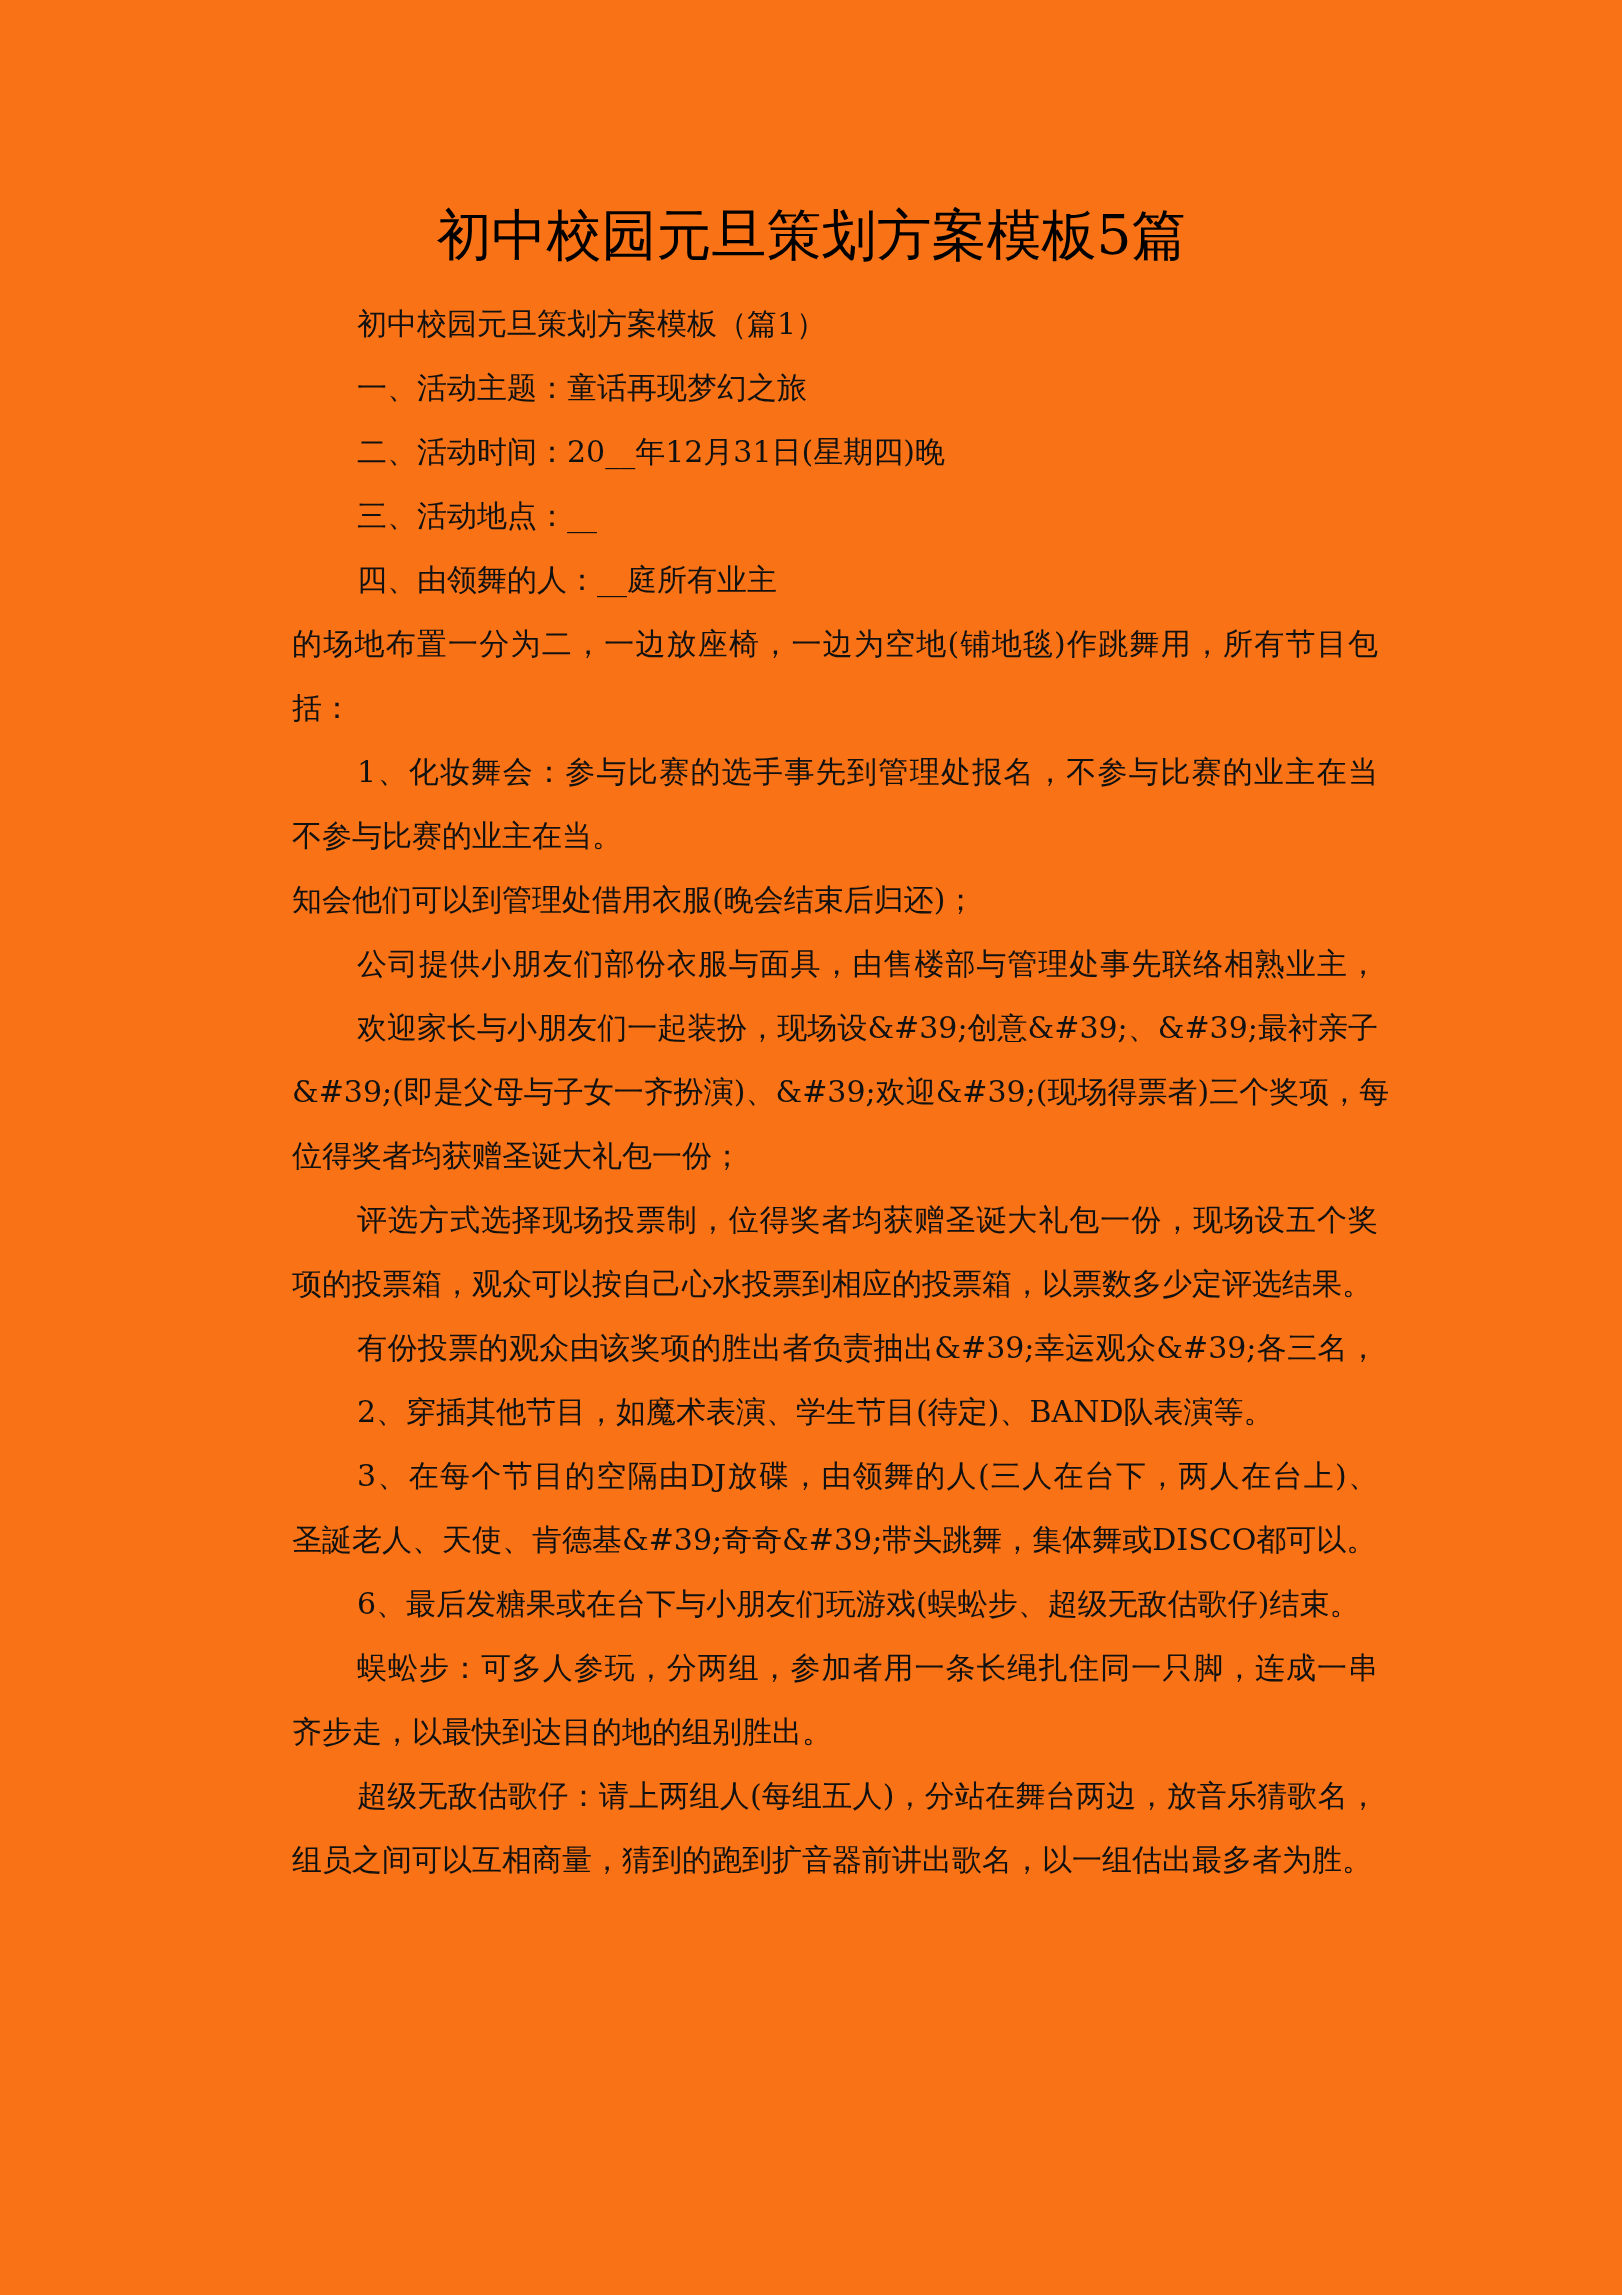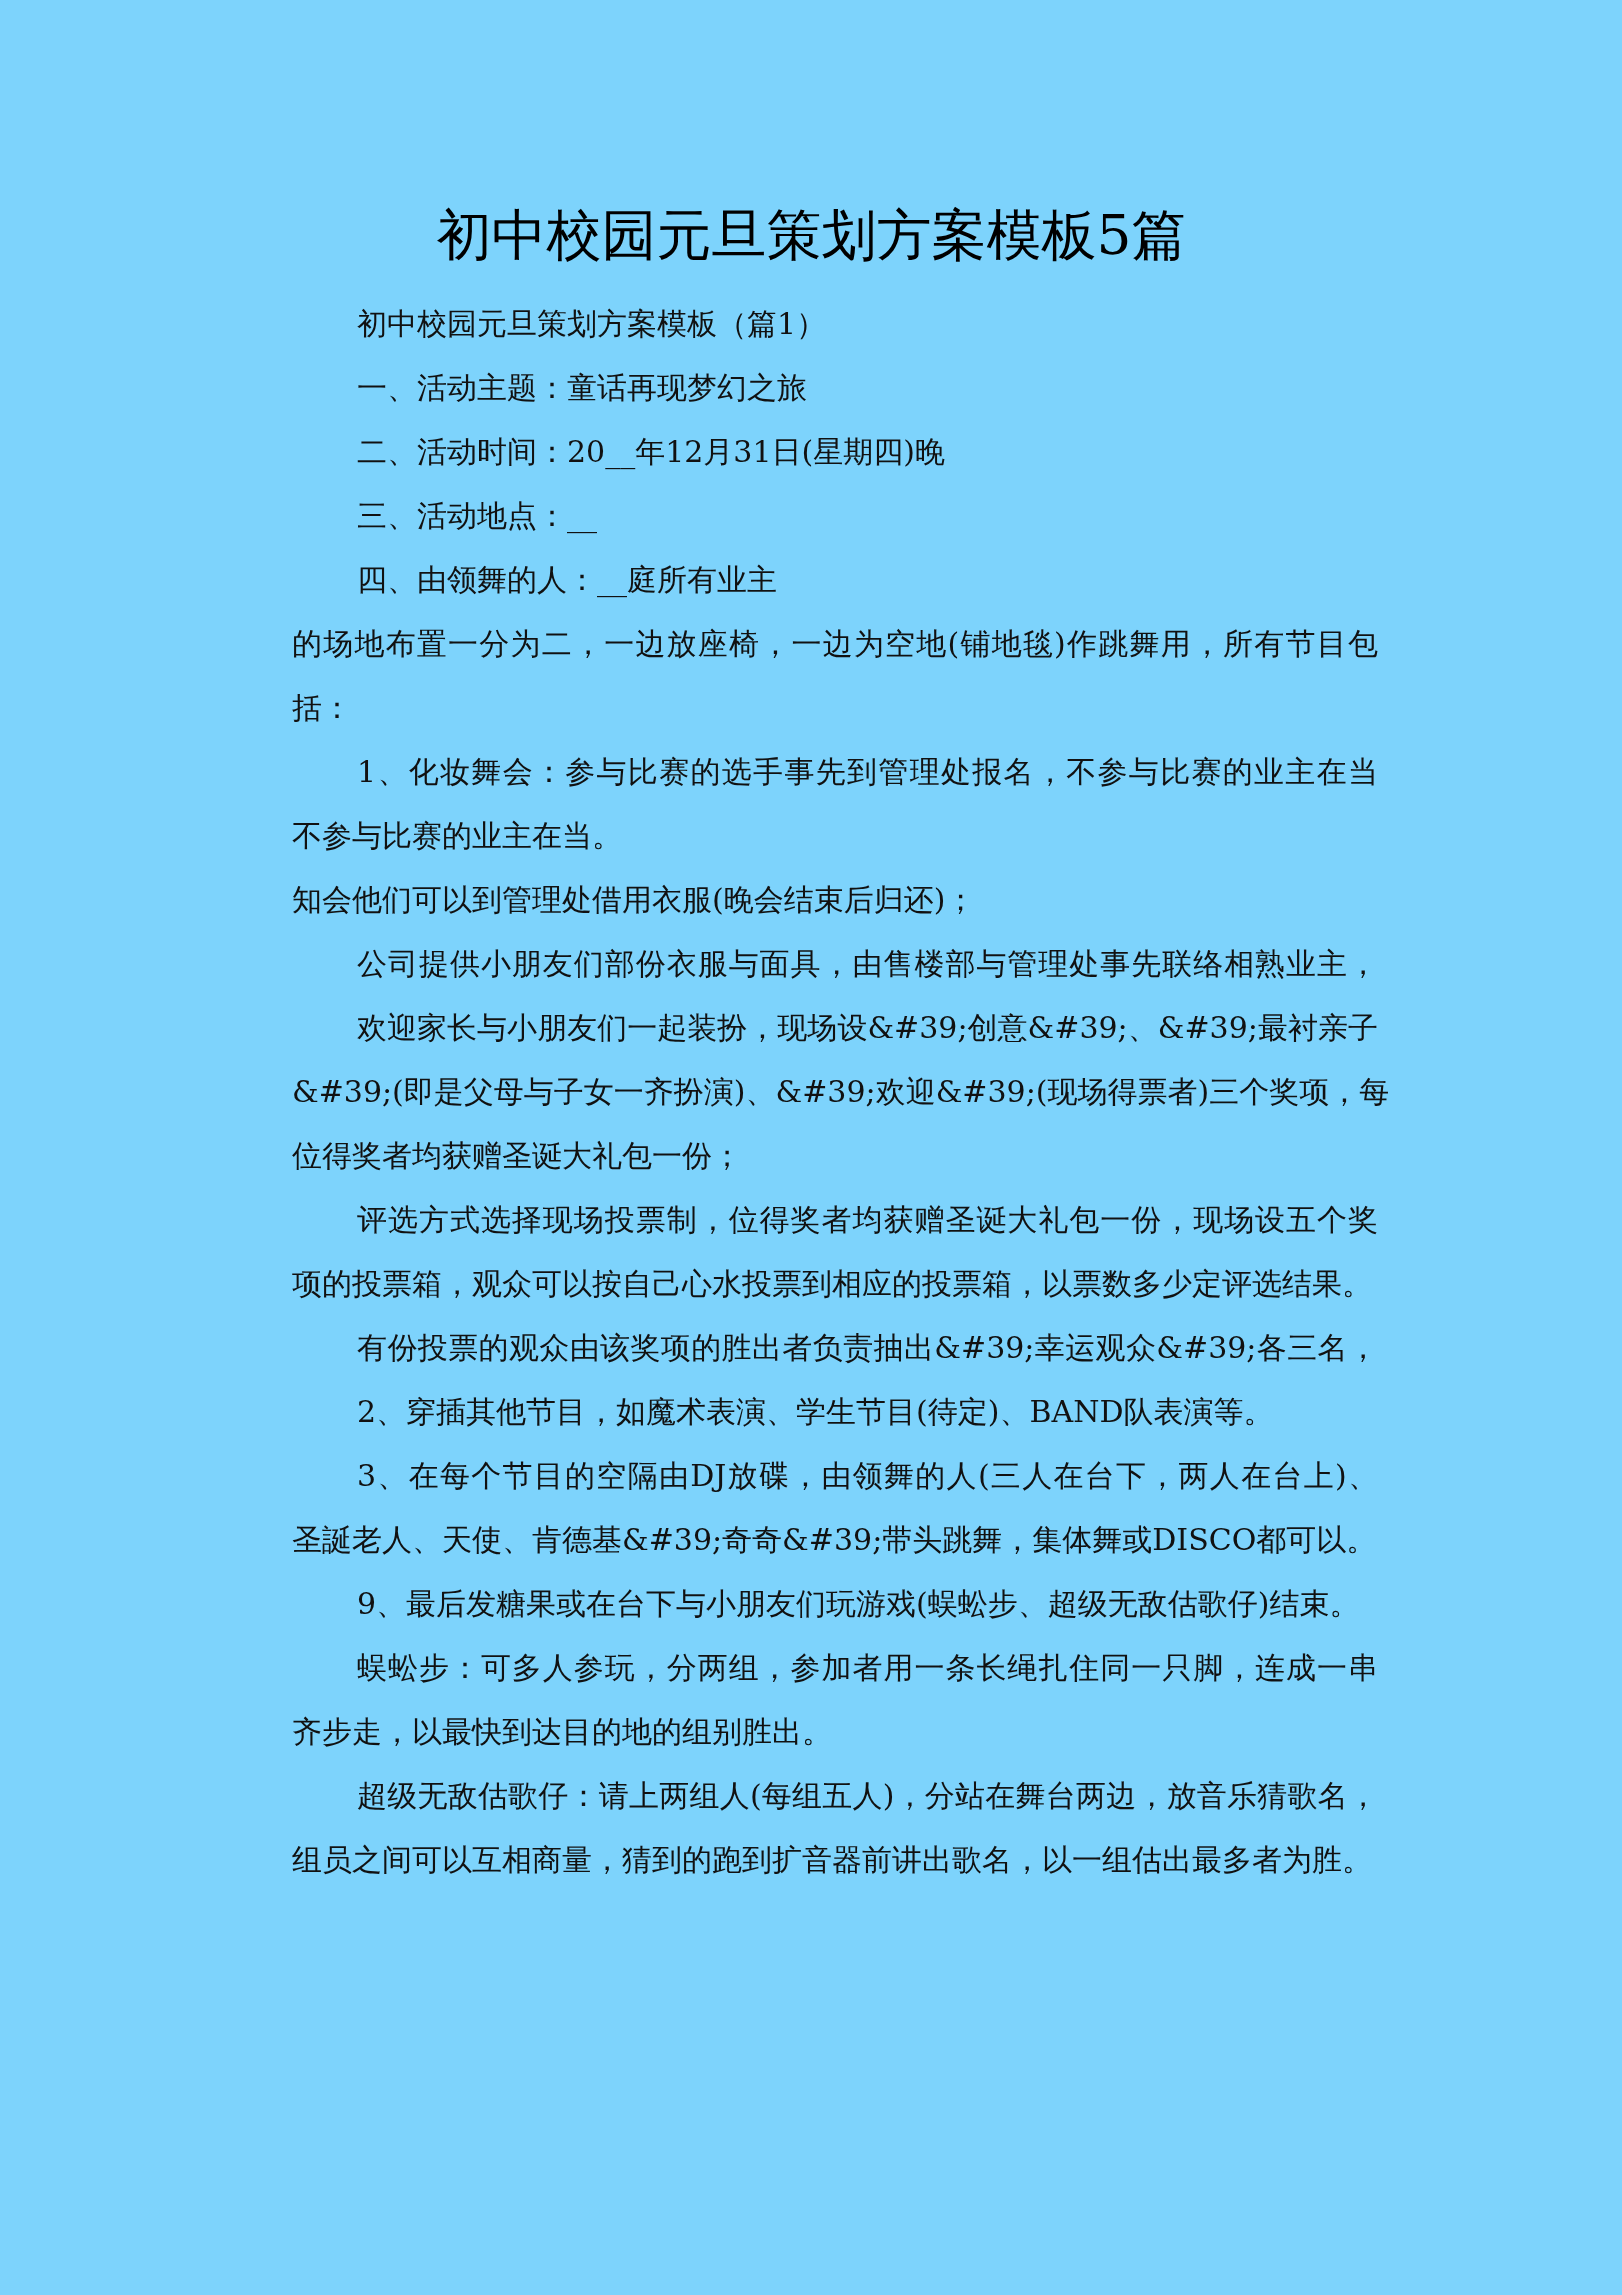--- a/index.html
+++ b/index.html
@@ -14,21 +14,21 @@
       overflow: hidden;
       color: #111111;
       font-family: "DejaVu Serif", "Liberation Serif", serif;
     }
     .page {
       position: absolute;
       left: 0;
       top: 0;
       width: 1623px;
       height: 2295px;
-      background: #7dd3fc;
+      background: #f97316;
     }
     .doc-title {
       position: absolute;
       left: 0;
       top: 196px;
       width: 1623px;
       text-align: center;
       font-size: 55px;
       line-height: 79px;
       letter-spacing: 0px;
@@ -81,20 +81,20 @@
     <div class="line indent">公司提供小朋友们部份衣服与面具，由售楼部与管理处事先联络相熟业主，</div>
     <div class="line indent">欢迎家长与小朋友们一起装扮，现场设&amp;#39;创意&amp;#39;、&amp;#39;最衬亲子</div>
     <div class="line">&amp;#39;(即是父母与子女一齐扮演)、&amp;#39;欢迎&amp;#39;(现场得票者)三个奖项，每</div>
     <div class="line last">位得奖者均获赠圣诞大礼包一份；</div>
     <div class="line indent">评选方式选择现场投票制，位得奖者均获赠圣诞大礼包一份，现场设五个奖</div>
     <div class="line last">项的投票箱，观众可以按自己心水投票到相应的投票箱，以票数多少定评选结果。</div>
     <div class="line indent">有份投票的观众由该奖项的胜出者负责抽出&amp;#39;幸运观众&amp;#39;各三名，</div>
     <div class="line indent last">2、穿插其他节目，如魔术表演、学生节目(待定)、BAND队表演等。</div>
     <div class="line indent">3、在每个节目的空隔由DJ放碟，由领舞的人(三人在台下，两人在台上)、</div>
     <div class="line last">圣誕老人、天使、肯德基&amp;#39;奇奇&amp;#39;带头跳舞，集体舞或DISCO都可以。</div>
-    <div class="line indent last">9、最后发糖果或在台下与小朋友们玩游戏(蜈蚣步、超级无敌估歌仔)结束。</div>
+    <div class="line indent last">6、最后发糖果或在台下与小朋友们玩游戏(蜈蚣步、超级无敌估歌仔)结束。</div>
     <div class="line indent">蜈蚣步：可多人参玩，分两组，参加者用一条长绳扎住同一只脚，连成一串</div>
     <div class="line last">齐步走，以最快到达目的地的组别胜出。</div>
     <div class="line indent">超级无敌估歌仔：请上两组人(每组五人)，分站在舞台两边，放音乐猜歌名，</div>
     <div class="line last">组员之间可以互相商量，猜到的跑到扩音器前讲出歌名，以一组估出最多者为胜。</div>
   </div>
 </div>
 
 
 </body></html>

